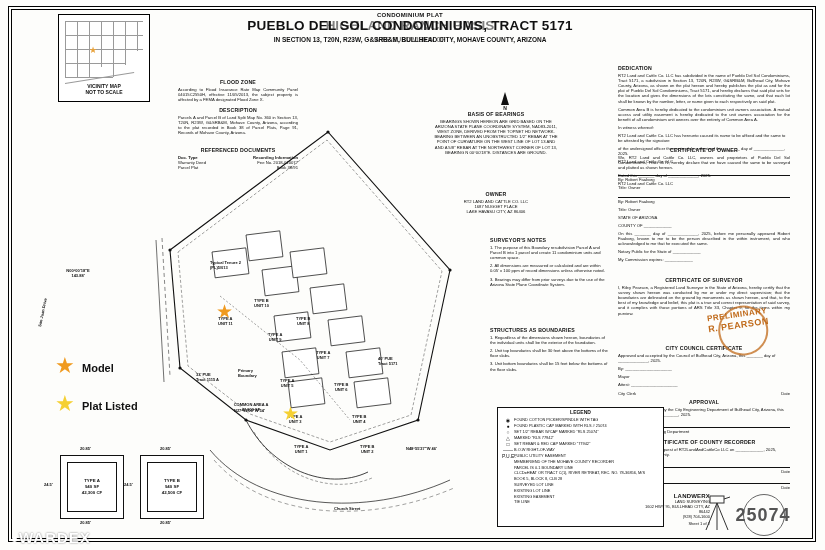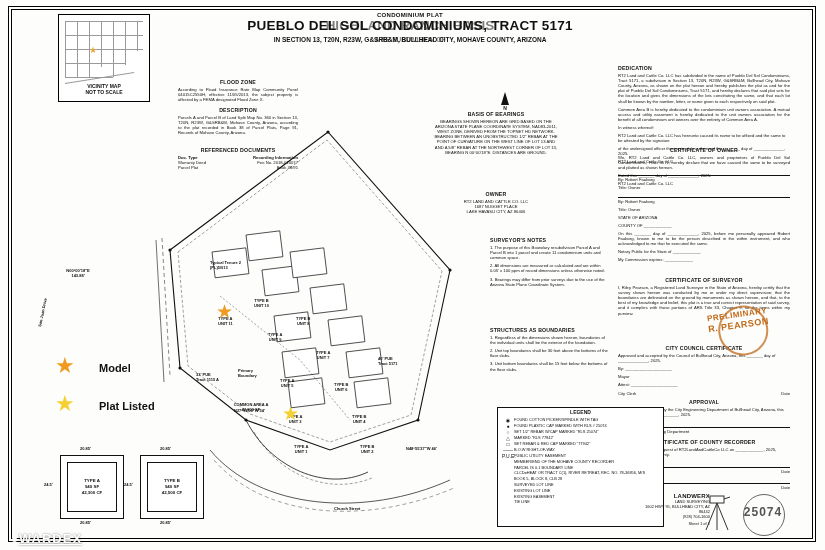--- a/index.html
+++ b/index.html
@@ -179,21 +179,20 @@
   .legend-star {
     position: absolute;
     font-size: 22px;
     line-height: 22px;
   }
   .legend-txt {
     position: absolute;
     font-size: 11px;
     font-weight: bold;
     color: #111;
-    margin-left: 17px;
   }
   .star-model { color: #f09a1f; }
   .star-listed { color: #f5d033; }
   
   .lotbox {
     position: absolute;
     border: 1px solid #111;
     background: #fff;
   }
   .lotbox .inner {
@@ -297,21 +296,21 @@
     position: absolute;
     left: 8px; top: 2px;
     width: 40px; height: 40px;
     border: 1px solid #666;
     border-radius: 50%;
   }
   .surv-seal .big {
     position: absolute;
     left: 0; top: 13px;
     width: 56px;
-    font-size: 12px;
+    font-size: 18px;
     font-weight: bold;
     color: #555;
     letter-spacing: 1px;
   }
   
   .tripod {
     position: absolute;
     left: 700px;
     top: 492px;
     width: 34px;
@@ -330,26 +329,25 @@
   .firm .nm {
     font-size: 6px;
     font-weight: bold;
     letter-spacing: .2px;
   }
   
   .watermark {
     position: absolute;
     left: 12px;
     bottom: 4px;
-    font-size: 13px;
+    font-size: 15px;
     font-weight: bold;
     color: #ffffff;
     letter-spacing: 1px;
     text-shadow: 0 0 2px rgba(0,0,0,.55);
-    text-decoration: underline;
   }
   .wm-dot {
     display: inline-block;
     width: 5px; height: 5px;
     background: #ffffff;
     border-radius: 50%;
     margin-right: 2px;
     vertical-align: middle;
   }
   

